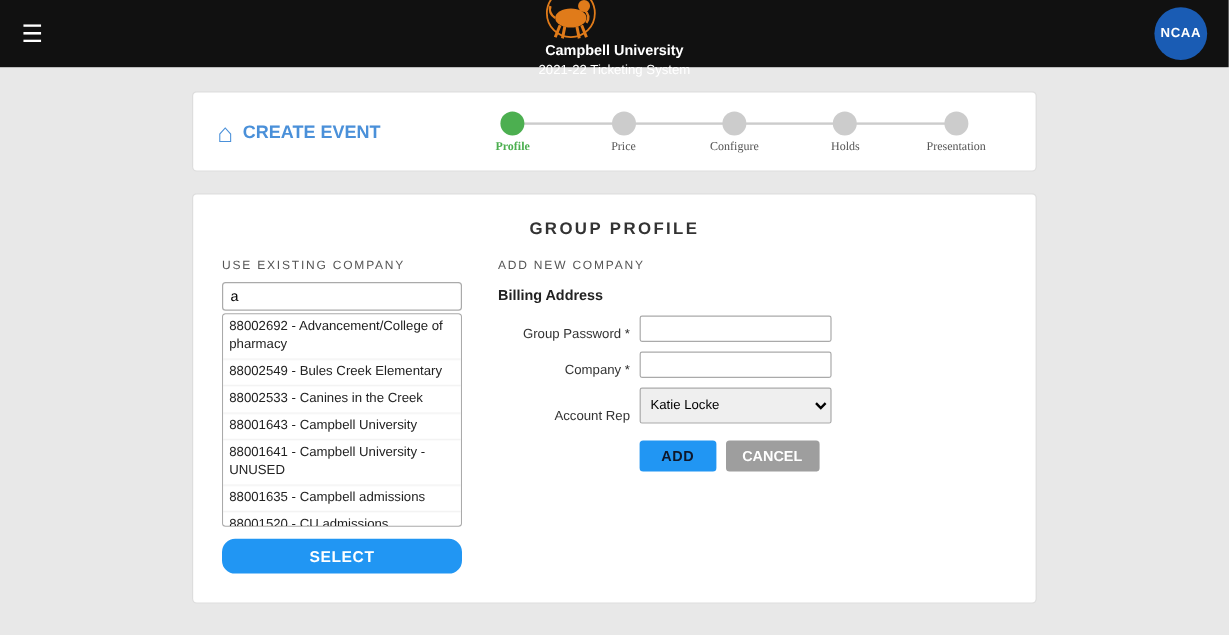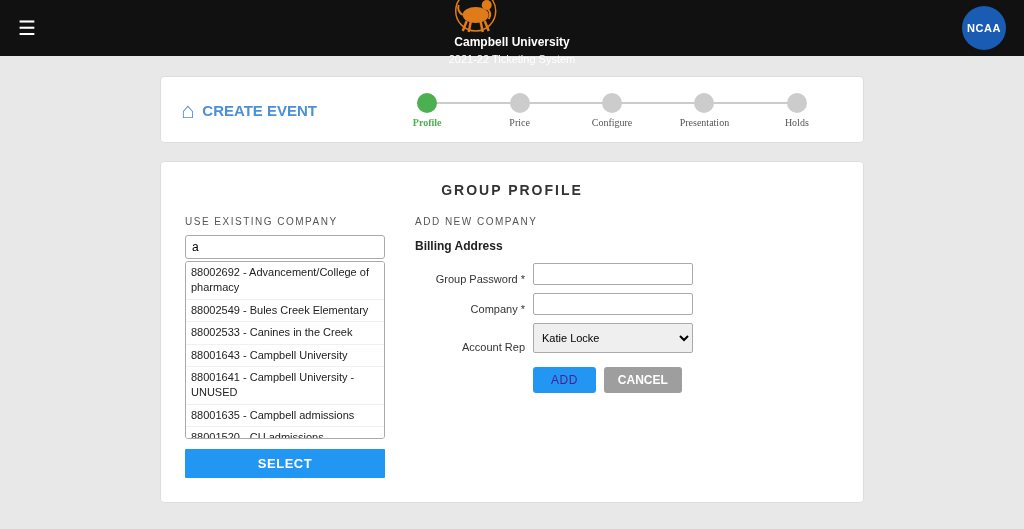--- a/index.html
+++ b/index.html
@@ -185,21 +185,21 @@
       line-height: 1.4;
       color: #222;
     }
     .select-btn {
       margin-top: 10px;
       display: block;
       width: 100%;
       background: #2196f3;
       color: #fff;
       border: none;
-      border-radius: 1px;
+      border-radius: 11px;
       padding: 7px 0;
       font-size: 13px;
       font-weight: bold;
       cursor: pointer;
       letter-spacing: 0.5px;
     }
 
     
     .add-company {
       flex: 2;
@@ -248,26 +248,26 @@
       height: 30px;
     }
     .action-row {
       display: flex;
       gap: 8px;
       margin-top: 14px;
       margin-left: 118px;
     }
     .add-btn {
       background: #2196f3;
-      color: #4c1d95;
+      color: #0f172a;
       border: none;
       border-radius: 3px;
       padding: 6px 18px;
       font-size: 12px;
-      font-weight: normal;
+      font-weight: bold;
       cursor: pointer;
       letter-spacing: 0.5px;
     }
     .cancel-btn {
       background: #9e9e9e;
       color: #fff;
       border: none;
       border-radius: 3px;
       padding: 6px 14px;
       font-size: 12px;
@@ -323,25 +323,25 @@
       <div class="step">
         <div class="step-circle"></div>
         <span class="step-label">Price</span>
       </div>
       <div class="step">
         <div class="step-circle"></div>
         <span class="step-label">Configure</span>
       </div>
       <div class="step">
         <div class="step-circle"></div>
+        <span class="step-label">Holds</span>
+      </div>
+      <div class="step">
+        <div class="step-circle"></div>
         <span class="step-label">Presentation</span>
-      </div>
-      <div class="step">
-        <div class="step-circle"></div>
-        <span class="step-label">Holds</span>
       </div>
     </div>
   </div>
 
   <div class="group-card">
     <div class="group-title">GROUP PROFILE</div>
     <div class="group-body">
 
       <div class="existing-company">
         <div class="section-label">Use Existing Company</div>

